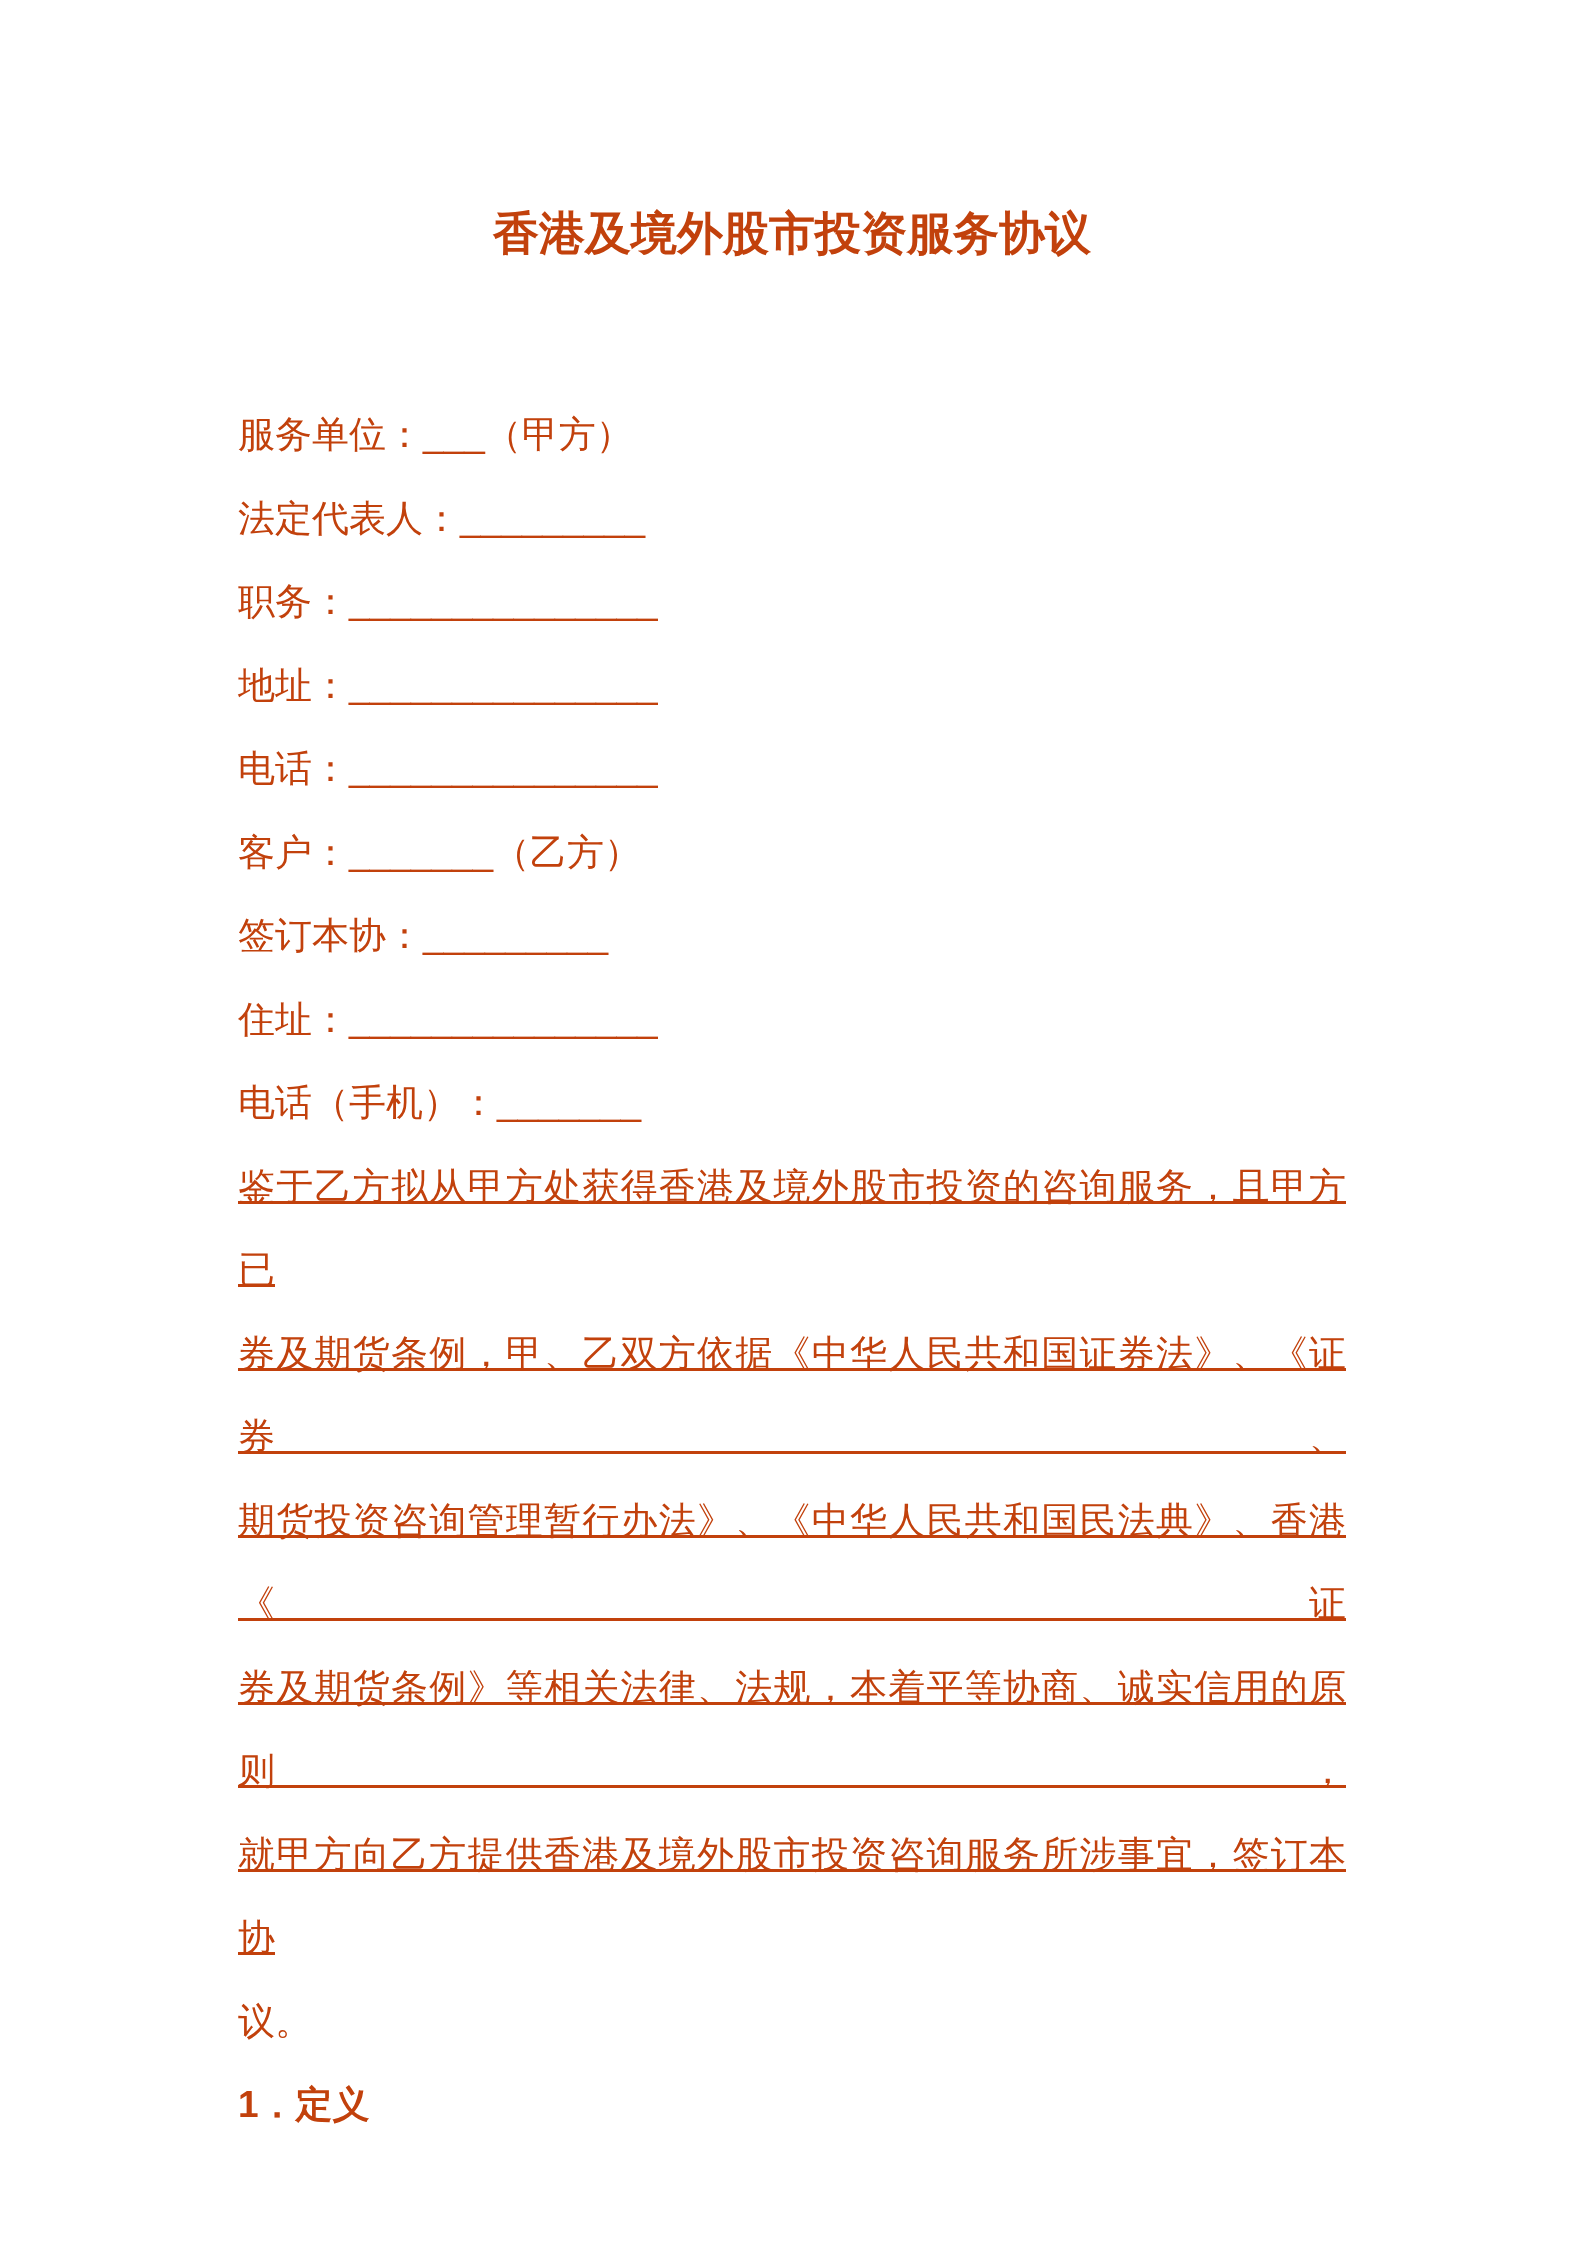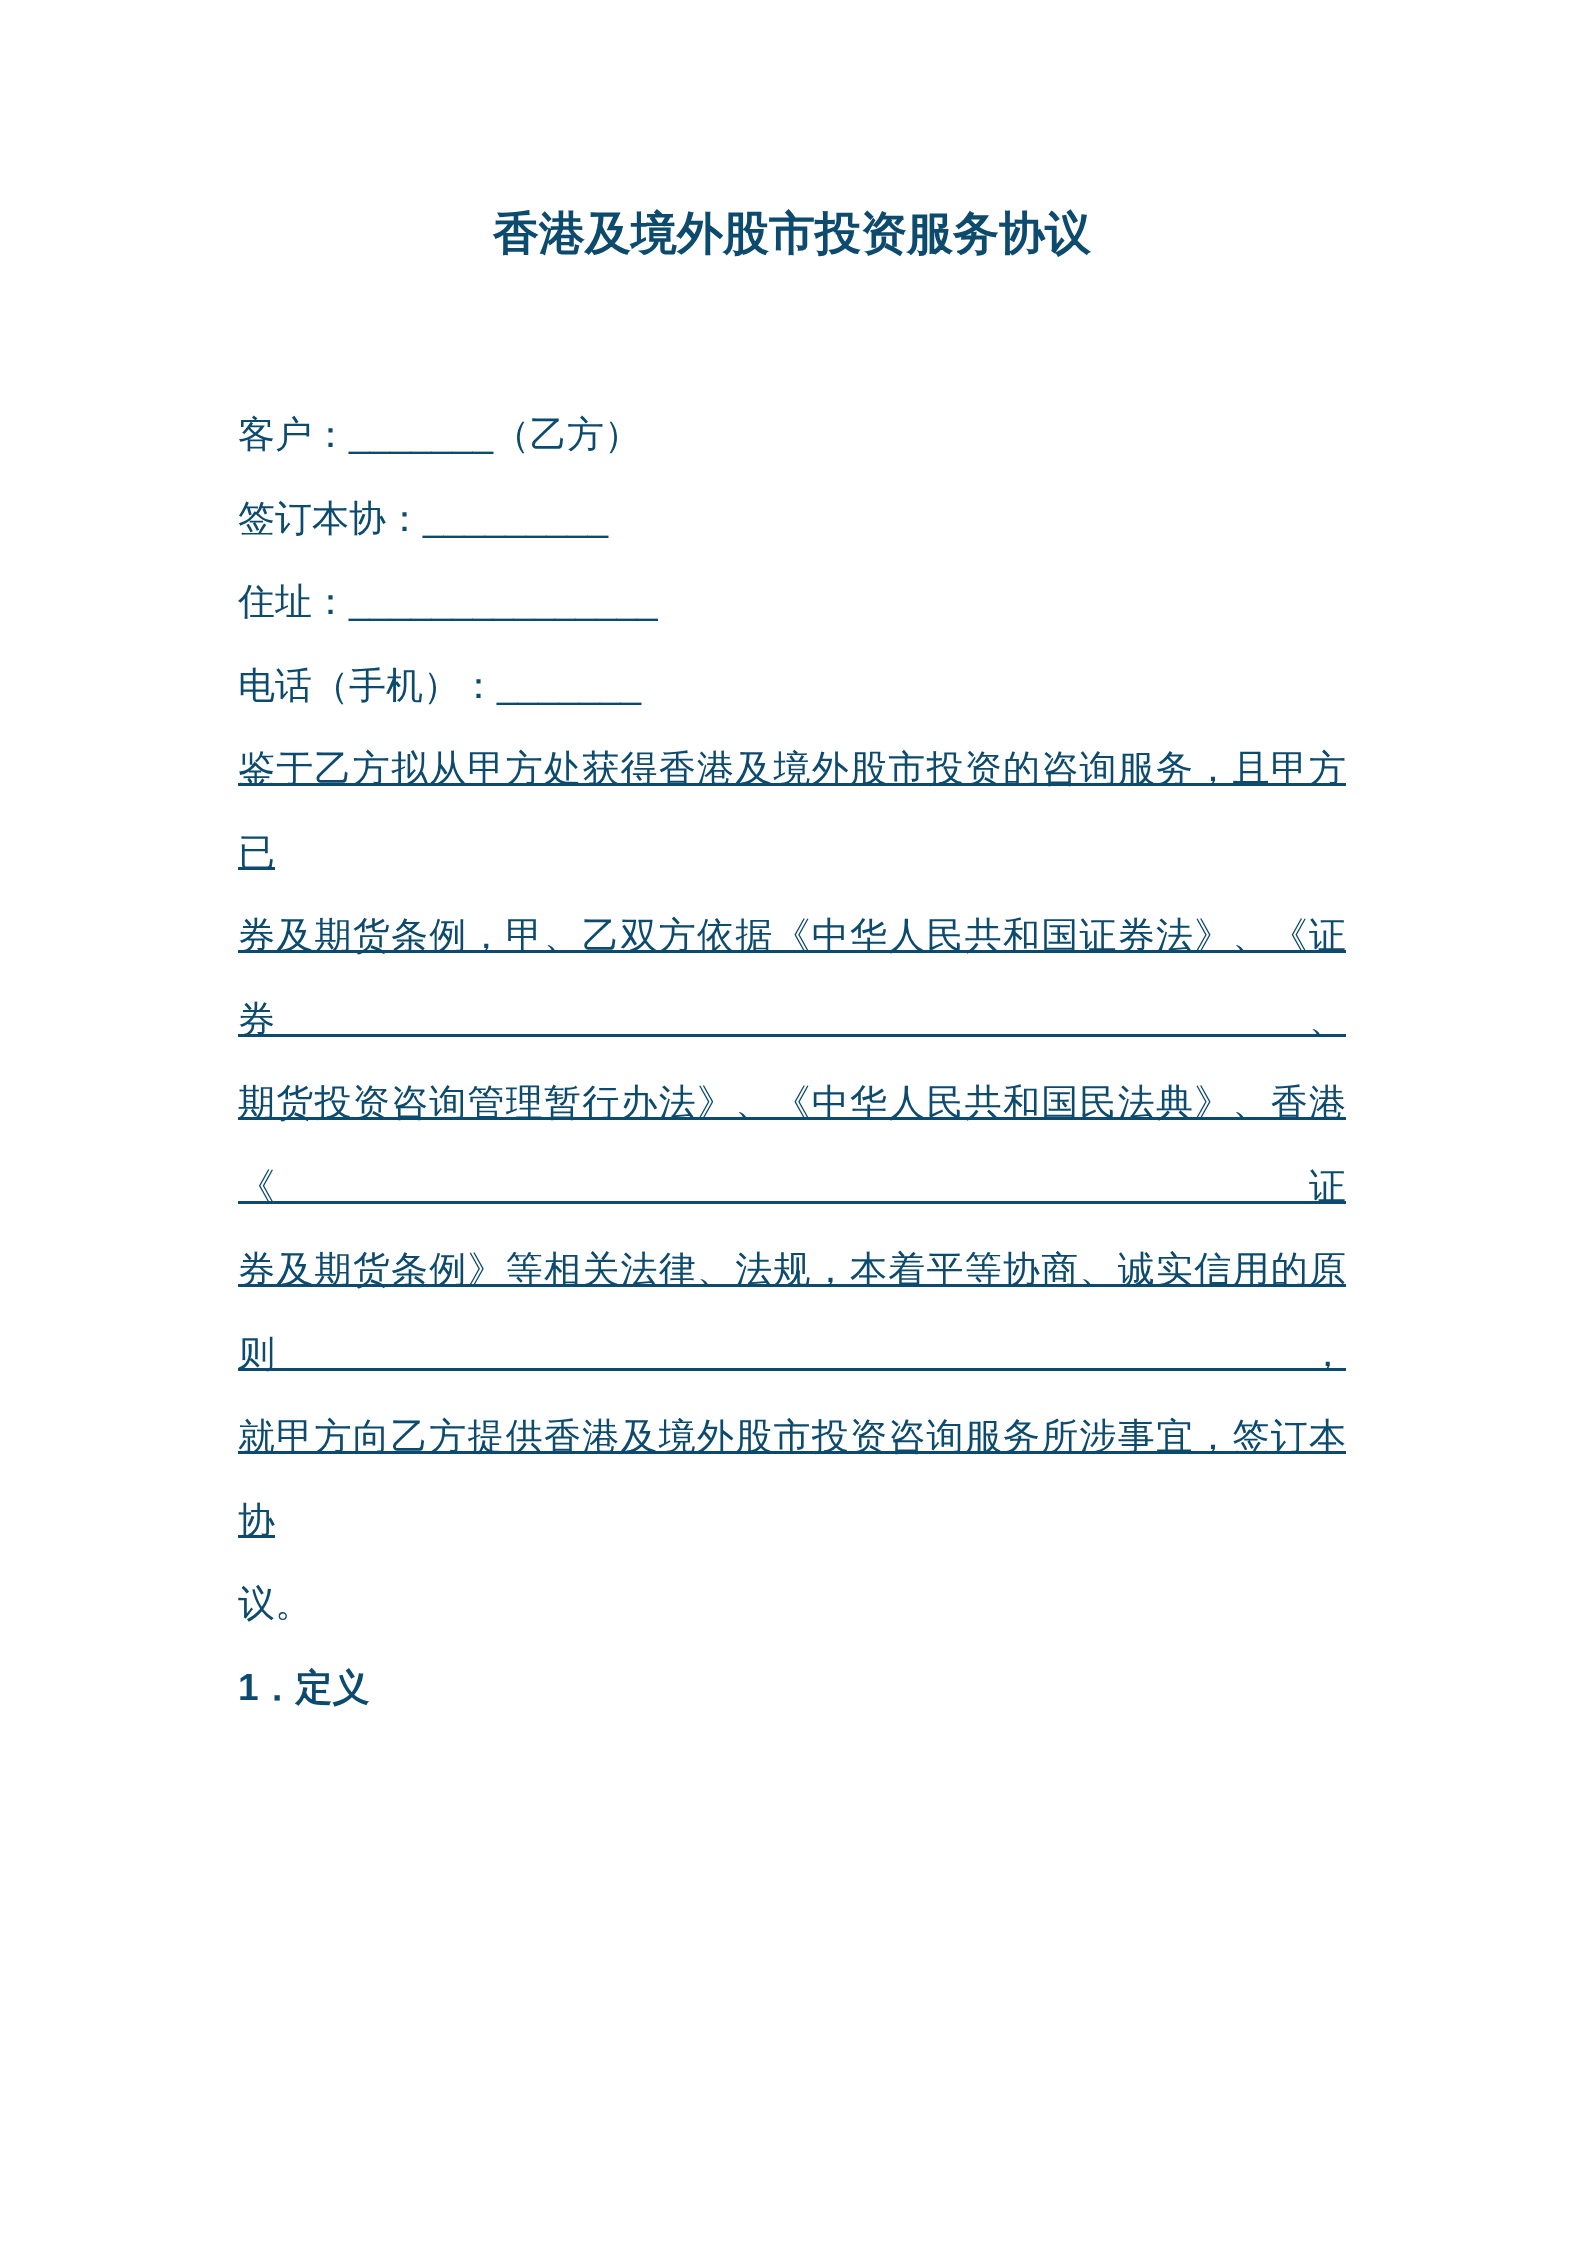--- a/index.html
+++ b/index.html
@@ -6,21 +6,21 @@
     margin: 0;
     padding: 0;
     background: #ffffff;
   }
   .page {
     position: relative;
     width: 1586px;
     height: 2244px;
     margin: 0 auto;
     background: #ffffff;
-    color: #0c4a6e;
+    color: #c2410c;
     font-family: "Liberation Sans", sans-serif;
     box-sizing: border-box;
     padding: 205px 240px 0 238px;
     overflow: hidden;
   }
   .doc-title {
     font-size: 46px;
     font-weight: 700;
     line-height: 56px;
     text-align: center;
@@ -42,20 +42,27 @@
     font-weight: 700;
   }
 </style>
 </head>
 <body>
 
 <div class="page">
 
   <h1 class="doc-title">香港及境外股市投资服务协议</h1>
 
+  <div>
+    <div class="doc-line">服务单位：___（甲方）</div>
+    <div class="doc-line">法定代表人：_________</div>
+    <div class="doc-line">职务：_______________</div>
+    <div class="doc-line">地址：_______________</div>
+    <div class="doc-line">电话：_______________</div>
+  </div>
 
   <div>
     <div class="doc-line">客户：_______（乙方）</div>
     <div class="doc-line">签订本协：_________</div>
     <div class="doc-line">住址：_______________</div>
     <div class="doc-line">电话（手机）：_______</div>
   </div>
 
   <div>
     <div class="doc-line just">鉴于乙方拟从甲方处获得香港及境外股市投资的咨询服务，且甲方已</div>

